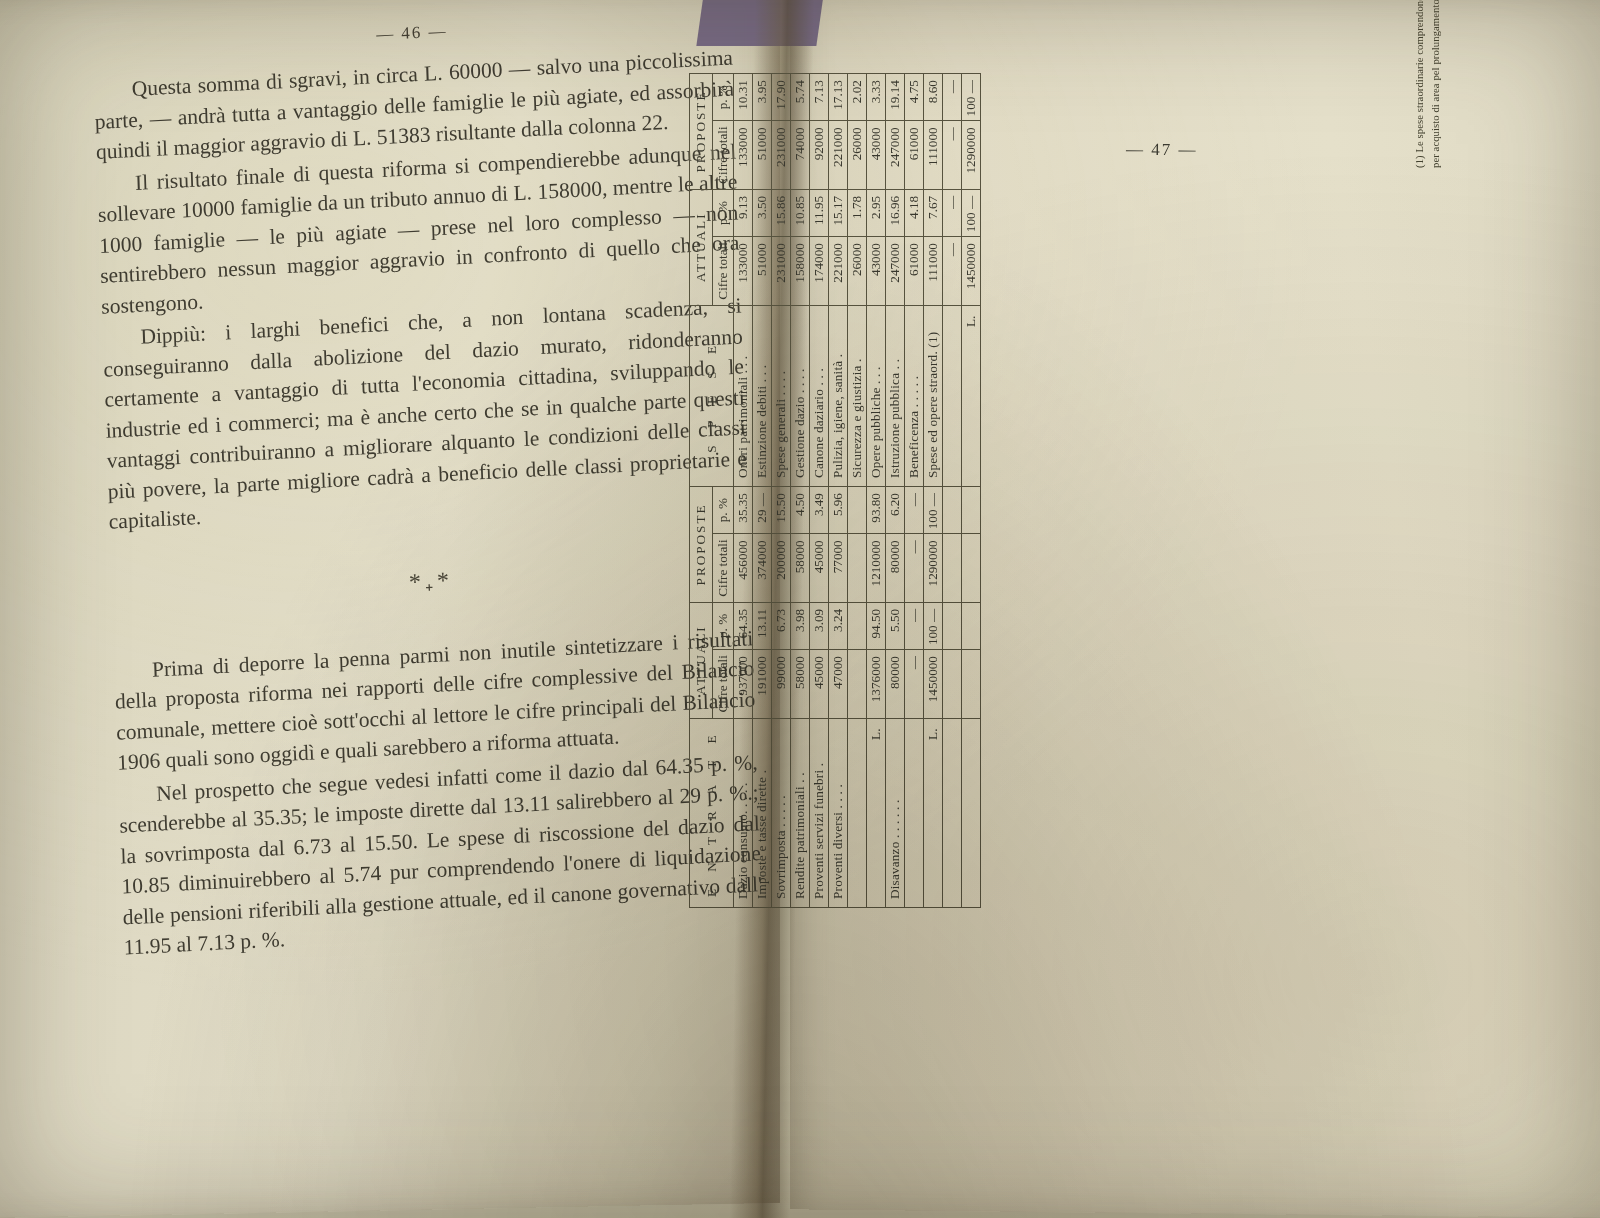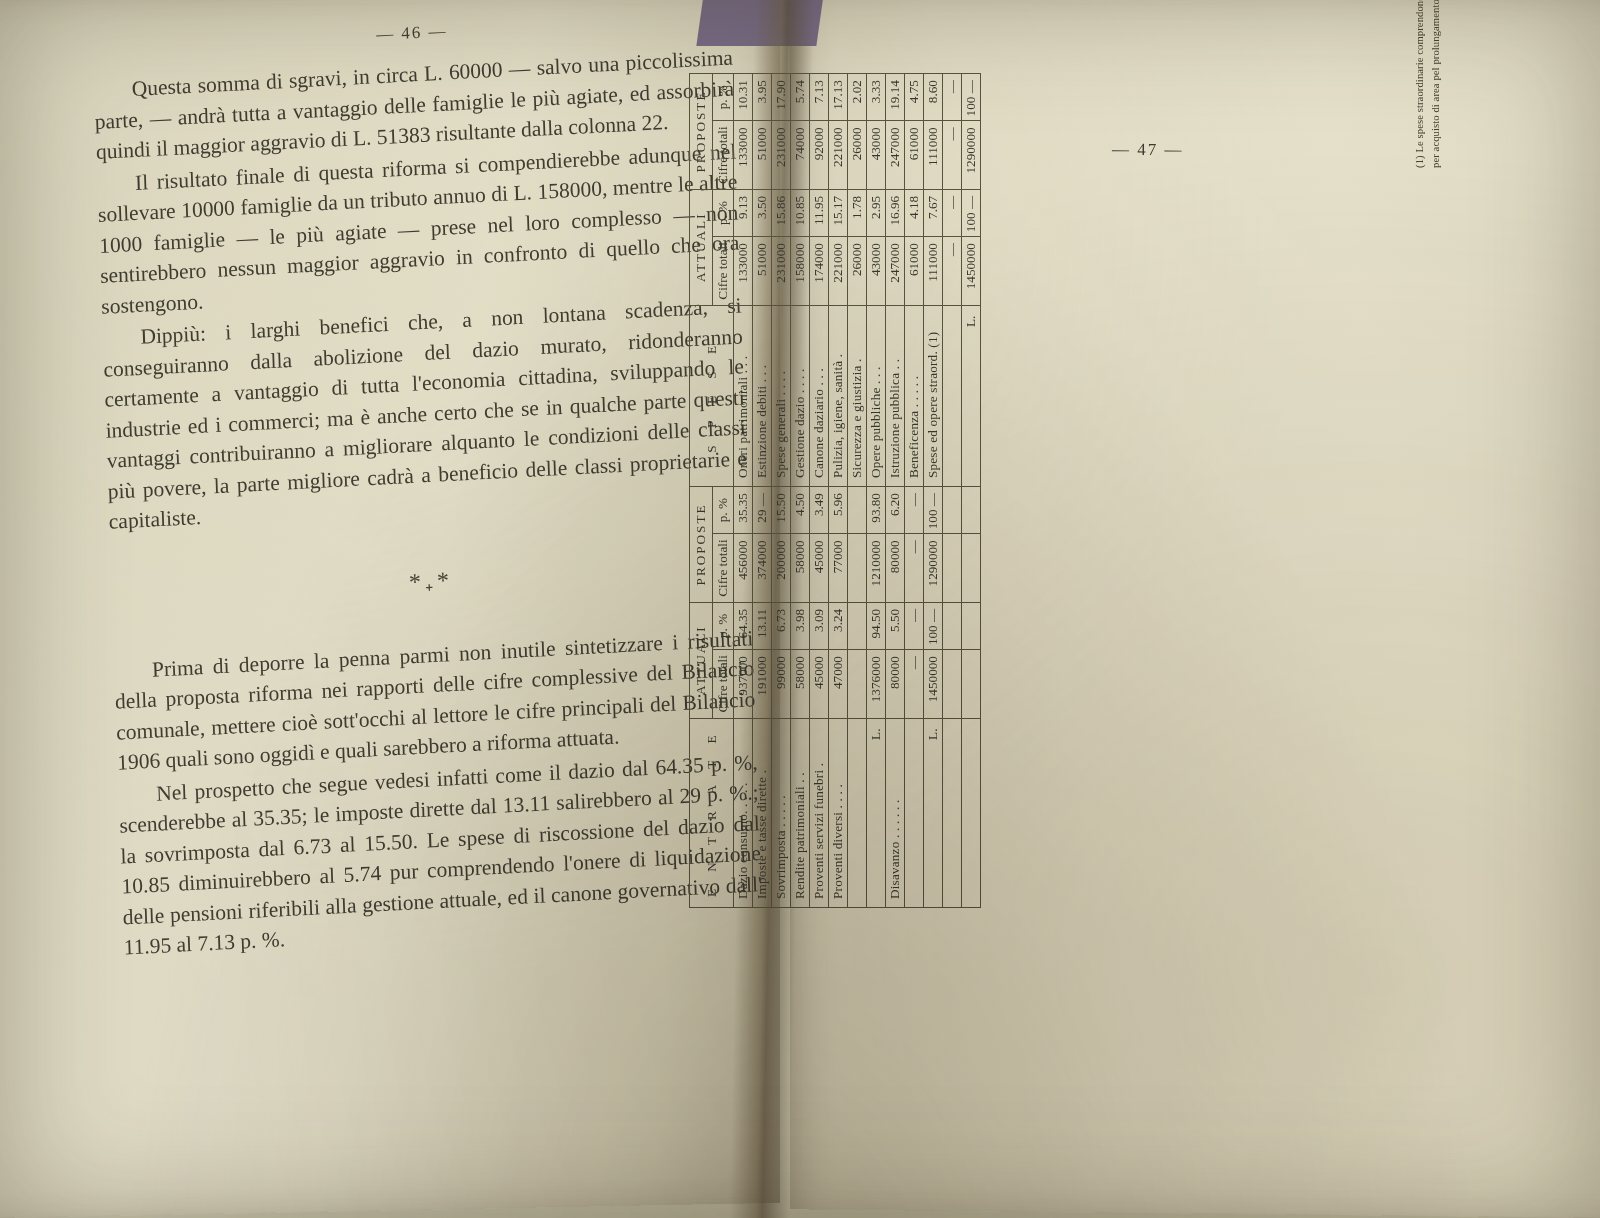--- a/index.html
+++ b/index.html
@@ -131,21 +131,21 @@
   .right-content {
     position: absolute;
     left: 812px;
     top: 0px;
     width: 800px;
     height: 1218px;
     color: #3b3a30;
   }
   .folio-right {
     position: absolute;
-    left: 300px;
+    left: 314px;
     top: 140px;
     font-size: 17px;
     letter-spacing: 2px;
     transform: rotate(0.4deg);
   }
   
   .rot-wrap {
     position: absolute;
     left: 25px;
     top: 168px;

